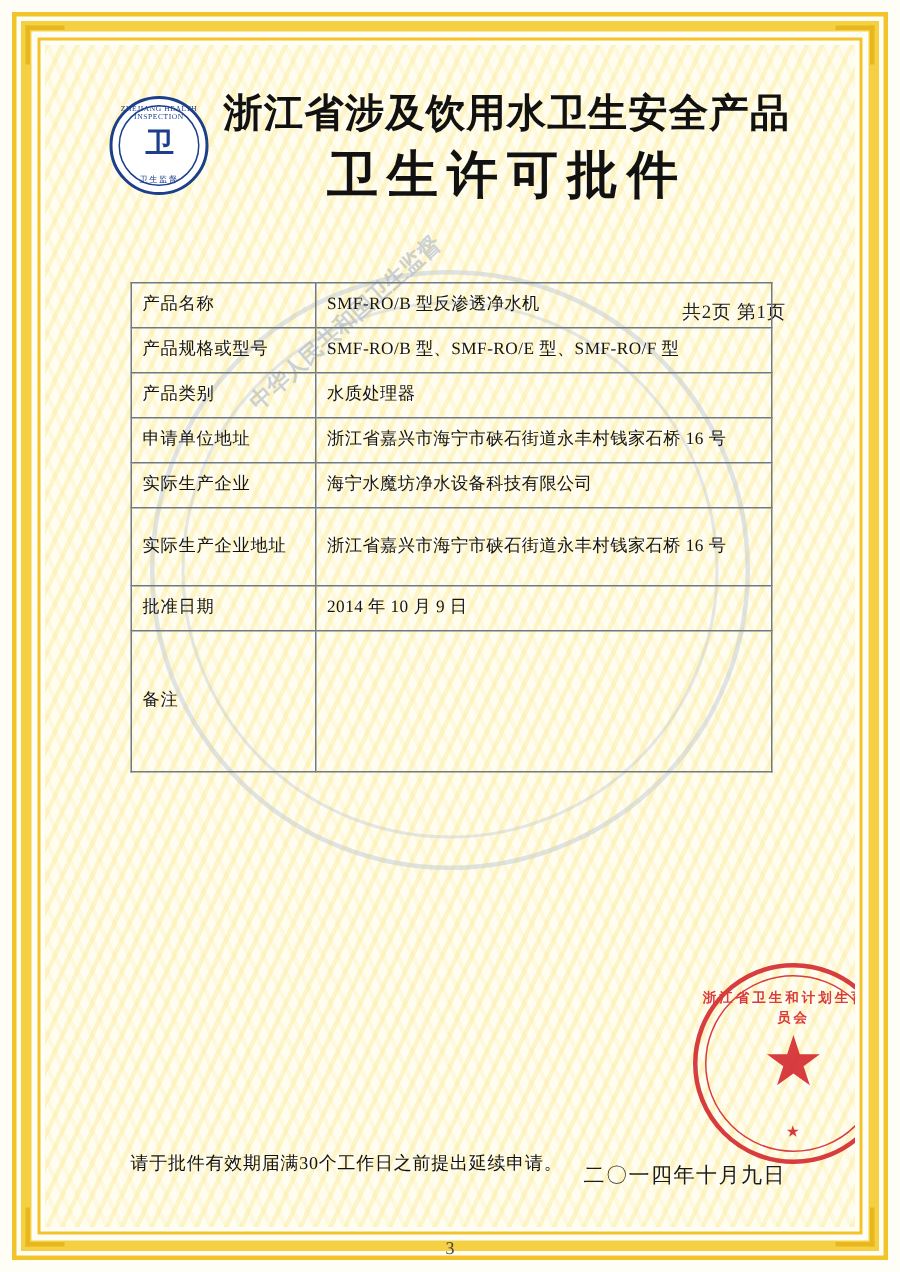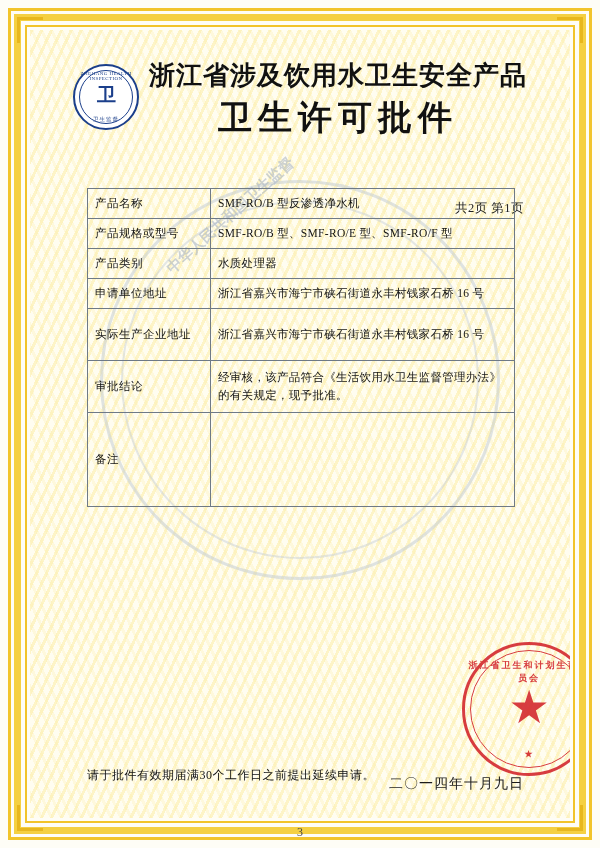--- a/index.html
+++ b/index.html
@@ -322,27 +322,31 @@
         <td class="val">SMF-RO/B 型、SMF-RO/E 型、SMF-RO/F 型</td>
       </tr>
       <tr class="row-h">
         <td class="lbl">产品类别</td>
         <td class="val">水质处理器</td>
       </tr>
       <tr class="row-h">
         <td class="lbl">申请单位地址</td>
         <td class="val">浙江省嘉兴市海宁市硖石街道永丰村钱家石桥 16 号</td>
       </tr>
+      <tr class="row-h">
+        <td class="lbl">实际生产企业</td>
+        <td class="val">海宁水魔坊净水设备科技有限公司</td>
+      </tr>
       <tr class="row-h2">
         <td class="lbl">实际生产企业地址</td>
         <td class="val val-multi">浙江省嘉兴市海宁市硖石街道永丰村钱家石桥 16 号</td>
       </tr>
-      <tr class="row-h2">
-        <td class="lbl">审批结论</td>
-        <td class="val val-multi">经审核，该产品符合《生活饮用水卫生监督管理办法》的有关规定，现予批准。</td>
+      <tr class="row-h">
+        <td class="lbl">批准日期</td>
+        <td class="val">2014 年 10 月 9 日</td>
       </tr>
       <tr class="row-note">
         <td class="lbl">备注</td>
         <td class="val"></td>
       </tr>
     </tbody>
       </table>
 
     <div class="seal">
       <div class="seal-top-text">浙江省卫生和计划生育委员会</div>

